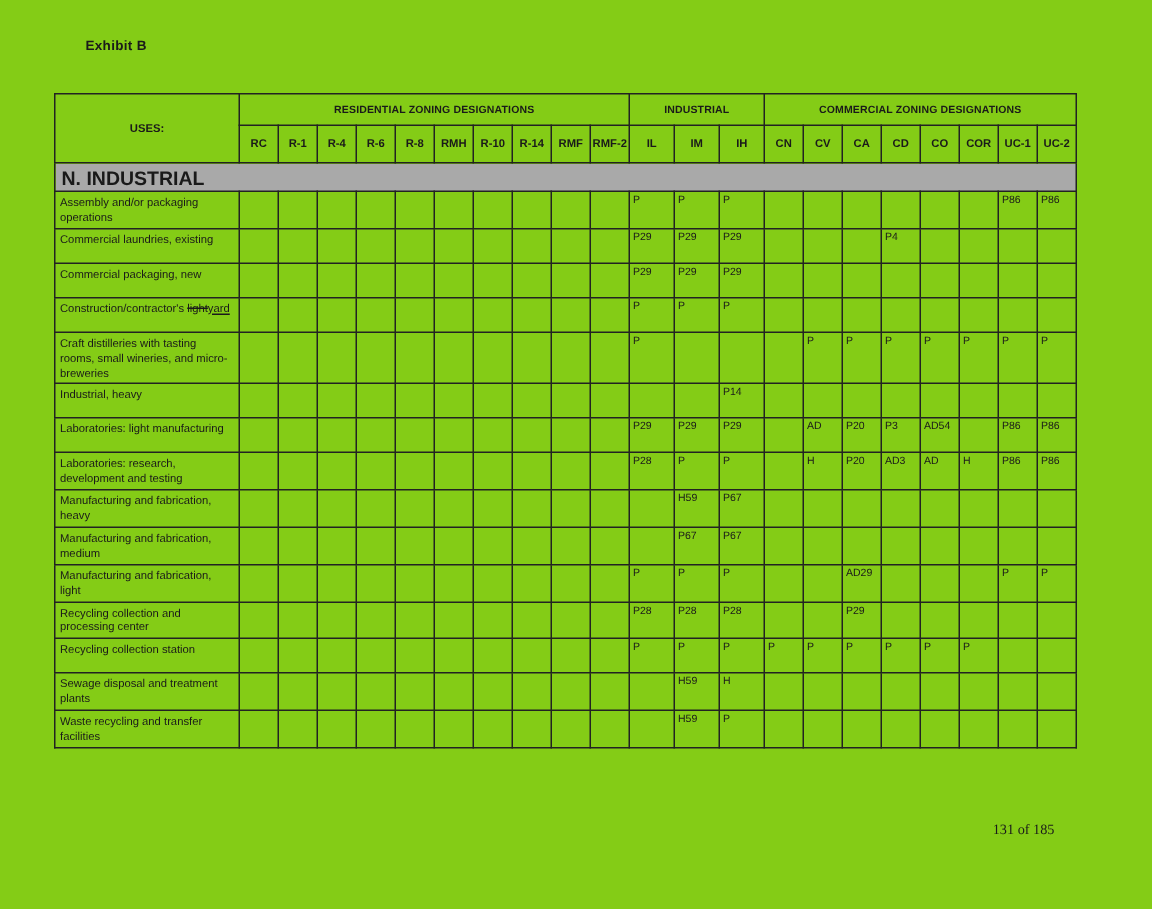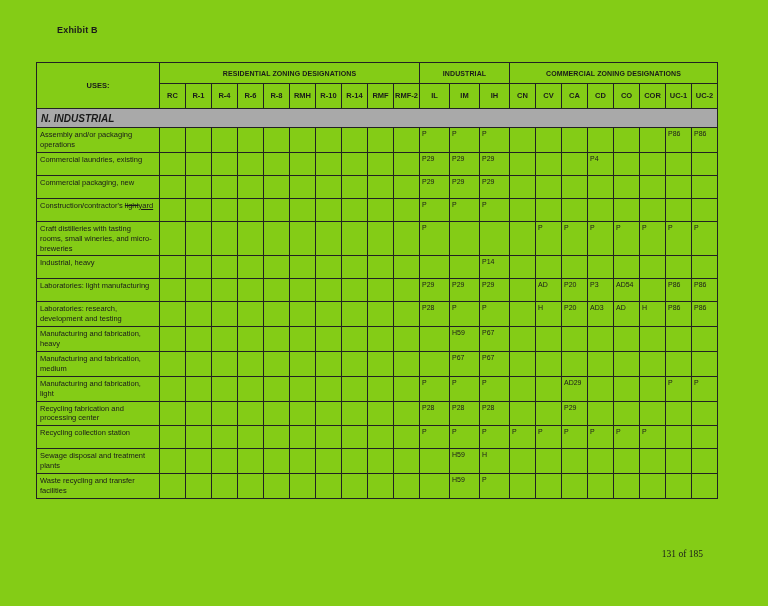--- a/index.html
+++ b/index.html
@@ -29,22 +29,22 @@
   }
   th.group-head{
     font-size:7px;font-weight:bold;text-align:center;vertical-align:middle;
     height:20px;padding:0 2px;letter-spacing:.1px;
   }
   th.code-head{
     font-size:7.5px;font-weight:bold;text-align:center;vertical-align:middle;
     height:24px;padding:0;line-height:1.1;
   }
   td.section-bar{
-    height:16px;font-size:10px;font-weight:bold;
-    padding:1px 4px;vertical-align:middle;font-style:italic;
+    height:16px;font-size:13px;font-weight:bold;
+    padding:1px 4px;vertical-align:middle;
   }
   td.use-cell{
     font-size:7.5px;line-height:1.32;
     padding:2px 4px 2px 3px;vertical-align:top;height:18px;
   }
   td.val-cell{
     font-size:7px;line-height:1.2;
     padding:2px 1px 1px 2px;vertical-align:top;height:18px;
   }
   .strike{text-decoration:line-through;}
@@ -385,21 +385,21 @@
           <td class="val-cell"></td>
           <td class="val-cell"></td>
           <td class="val-cell">AD29</td>
           <td class="val-cell"></td>
           <td class="val-cell"></td>
           <td class="val-cell"></td>
           <td class="val-cell">P</td>
           <td class="val-cell">P</td>
         </tr>
         <tr>
-          <td class="use-cell">Recycling fabrication and processing center</td>
+          <td class="use-cell">Recycling collection and processing center</td>
           <td class="val-cell"></td>
           <td class="val-cell"></td>
           <td class="val-cell"></td>
           <td class="val-cell"></td>
           <td class="val-cell"></td>
           <td class="val-cell"></td>
           <td class="val-cell"></td>
           <td class="val-cell"></td>
           <td class="val-cell"></td>
           <td class="val-cell"></td>

